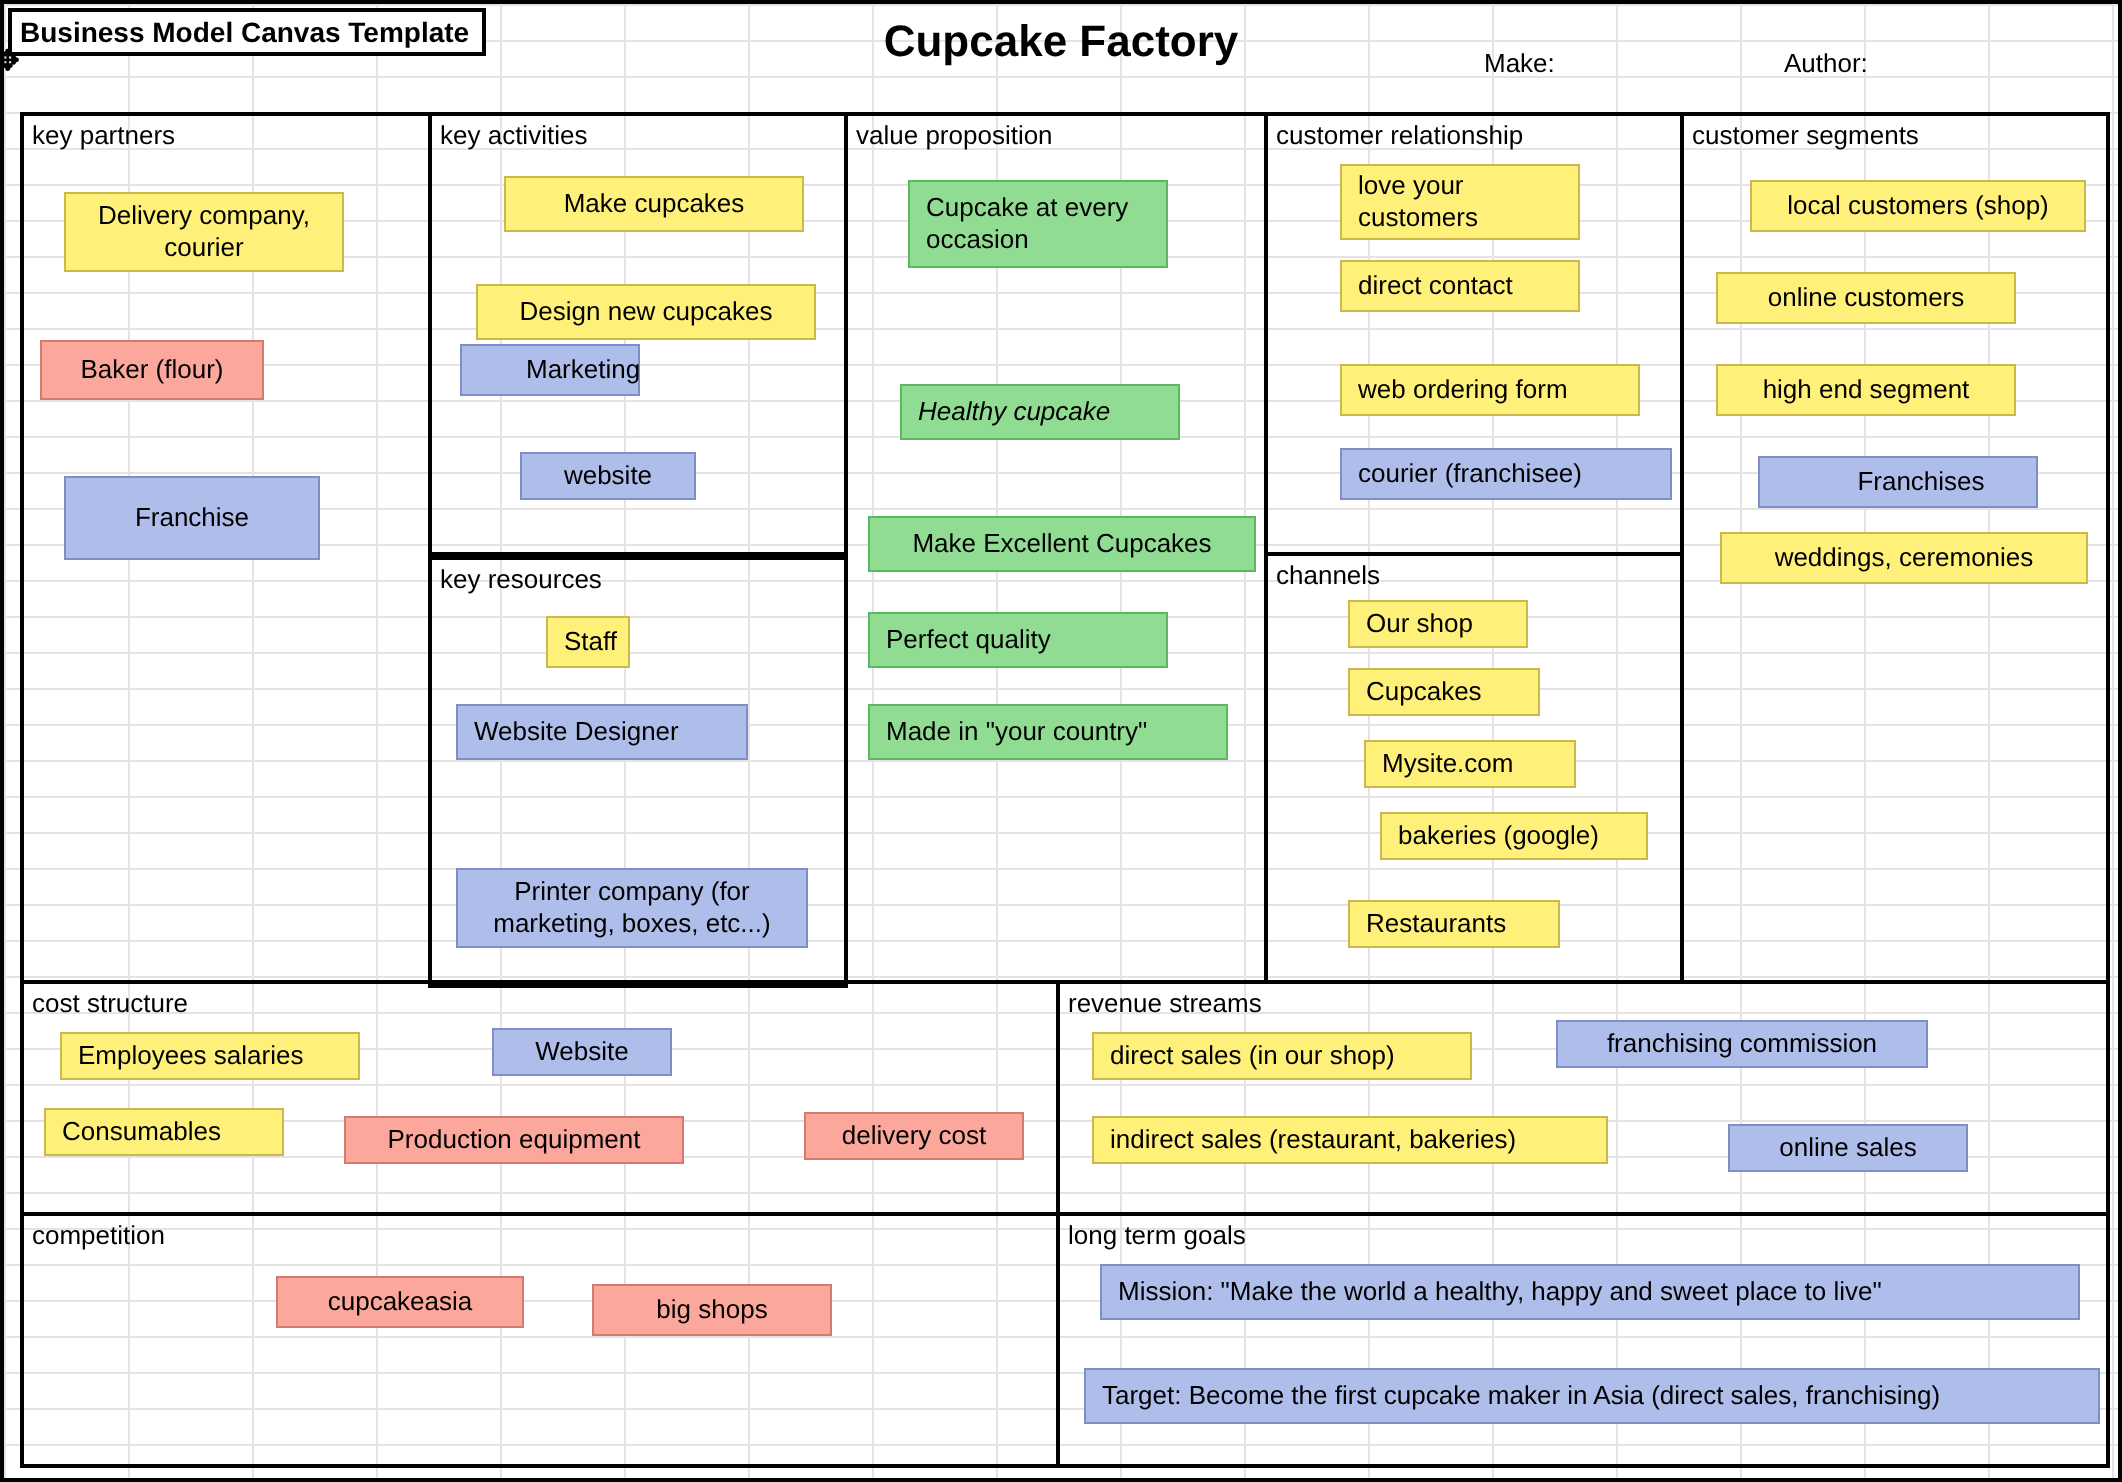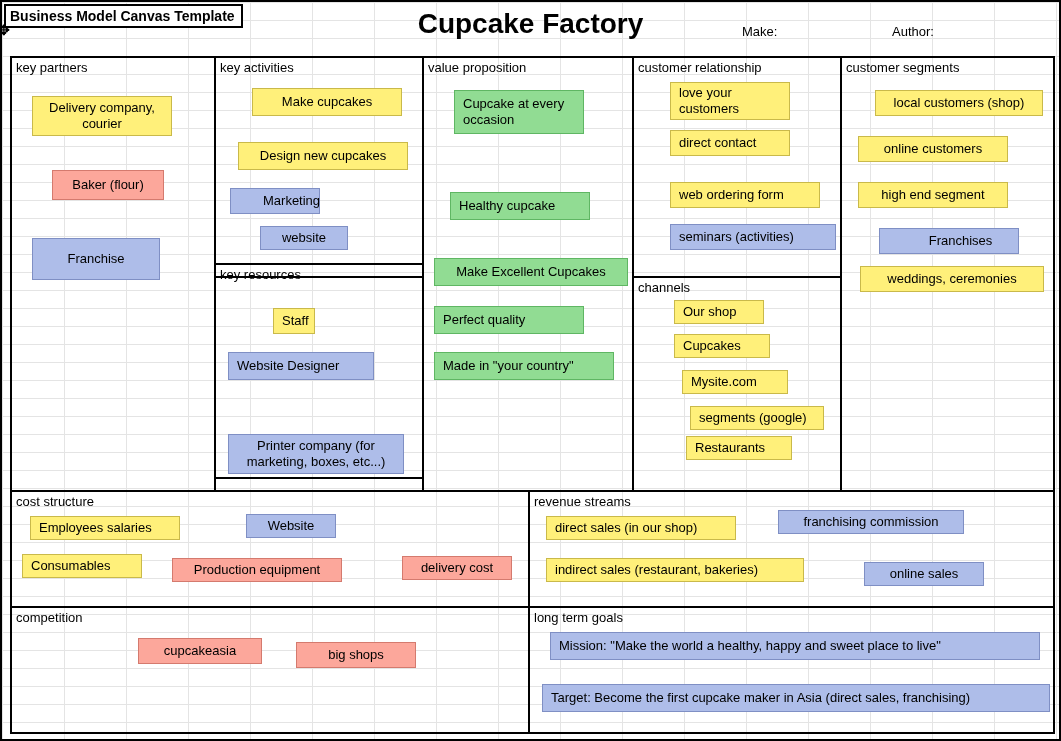--- a/index.html
+++ b/index.html
@@ -31,21 +31,21 @@
   }
   .move-cursor {
     position: absolute;
     left: -4px; top: 20px;
     font-size: 14px; font-weight: bold;
   }
   .title {
     position: absolute;
     left: 0; right: 0; top: 6px;
     text-align: center;
-    font-size: 28px;
+    font-size: 22px;
     font-weight: bold;
   }
   .meta {
     position: absolute;
     top: 22px;
     font-size: 13px;
   }
   .meta.date { left: 740px; }
   .meta.author { left: 890px; }
 
@@ -90,21 +90,21 @@
   <div class="title">Cupcake Factory</div>
   <div class="meta date">Make:</div>
   <div class="meta author">Author:</div>
 
   <div class="section" style="left:8px; top:54px; width:206px; height:436px;">
     <div class="section-title">key partners</div>
   </div>
   <div class="section" style="left:212px; top:54px; width:210px; height:222px;">
     <div class="section-title">key activities</div>
   </div>
-  <div class="section" style="left:212px; top:261px; width:210px; height:216px;">
+  <div class="section" style="left:212px; top:276px; width:210px; height:216px;">
     <div class="section-title">key resources</div>
   </div>
   <div class="section" style="left:420px; top:54px; width:212px; height:436px;">
     <div class="section-title">value proposition</div>
   </div>
   <div class="section" style="left:630px; top:54px; width:210px; height:222px;">
     <div class="section-title">customer relationship</div>
   </div>
   <div class="section" style="left:630px; top:274px; width:210px; height:216px;">
     <div class="section-title">channels</div>
@@ -120,48 +120,48 @@
     <div class="section-title">revenue streams</div>
   </div>
   <div class="section" style="left:8px; top:604px; width:520px; height:128px;">
     <div class="section-title">competition</div>
   </div>
   <div class="section" style="left:526px; top:604px; width:527px; height:128px;">
     <div class="section-title">long term goals</div>
   </div>
 
   <div class="note yellow" style="left:30px; top:94px; width:140px; height:40px;">Delivery company, courier</div>
-  <div class="note red" style="left:18px; top:168px; width:112px; height:30px;margin-left:32px;">Baker (flour)</div>
+  <div class="note red" style="left:18px; top:168px; width:112px; height:30px;">Baker (flour)</div>
   <div class="note blue" style="left:30px; top:236px; width:128px; height:42px;">Franchise</div>
 
   <div class="note yellow" style="left:250px; top:86px; width:150px; height:28px;">Make cupcakes</div>
   <div class="note yellow" style="left:236px; top:140px; width:170px; height:28px;">Design new cupcakes</div>
-  <div class="note blue left" style="left:228px; top:186px; width:90px; height:26px;padding-left:32px;">Marketing</div>
+  <div class="note blue left" style="left:228px; top:170px; width:90px; height:26px;padding-left:32px;">Marketing</div>
   <div class="note blue" style="left:258px; top:224px; width:88px; height:24px;">website</div>
 
   <div class="note yellow left" style="left:242px; top:306px; width:42px; height:26px;margin-left:29px;">Staff</div>
   <div class="note blue left" style="left:226px; top:350px; width:146px; height:28px;">Website Designer</div>
   <div class="note blue" style="left:226px; top:432px; width:176px; height:40px;">Printer company (for marketing, boxes, etc...)</div>
 
   <div class="note green left" style="left:452px; top:88px; width:130px; height:44px;">Cupcake at every occasion</div>
-  <div class="note green left" style="left:448px; top:190px; width:140px; height:28px;">Healthy cupcake</div>
+  <div class="note green left" style="left:448px; top:190px; width:140px; height:28px;font-style:italic;">Healthy cupcake</div>
   <div class="note green" style="left:432px; top:256px; width:194px; height:28px;">Make Excellent Cupcakes</div>
   <div class="note green left" style="left:432px; top:304px; width:150px; height:28px;">Perfect quality</div>
   <div class="note green left" style="left:432px; top:350px; width:180px; height:28px;">Made in "your country"</div>
 
   <div class="note yellow left" style="left:668px; top:80px; width:120px; height:38px;">love your customers</div>
   <div class="note yellow left" style="left:668px; top:128px; width:120px; height:26px;">direct contact</div>
   <div class="note yellow left" style="left:668px; top:180px; width:150px; height:26px;">web ordering form</div>
-  <div class="note blue left" style="left:668px; top:222px; width:166px; height:26px;">seminars (activities)</div>
+  <div class="note blue left" style="left:668px; top:222px; width:166px; height:26px;">courier (franchisee)</div>
 
   <div class="note yellow left" style="left:672px; top:298px; width:90px; height:24px;">Our shop</div>
   <div class="note yellow left" style="left:672px; top:332px; width:96px; height:24px;">Cupcakes</div>
   <div class="note yellow left" style="left:680px; top:368px; width:106px; height:24px;">Mysite.com</div>
-  <div class="note yellow left" style="left:688px; top:404px; width:134px; height:24px;">segments (google)</div>
-  <div class="note yellow left" style="left:672px; top:434px; width:106px; height:24px;margin-left:12px;">Restaurants</div>
+  <div class="note yellow left" style="left:688px; top:404px; width:134px; height:24px;">bakeries (google)</div>
+  <div class="note yellow left" style="left:672px; top:448px; width:106px; height:24px;">Restaurants</div>
 
   <div class="note yellow" style="left:873px; top:88px; width:168px; height:26px;">local customers (shop)</div>
   <div class="note yellow" style="left:856px; top:134px; width:150px; height:26px;">online customers</div>
   <div class="note yellow" style="left:856px; top:180px; width:150px; height:26px;">high end segment</div>
   <div class="note blue" style="left:877px; top:226px; width:140px; height:26px;padding-left:31px;">Franchises</div>
   <div class="note yellow" style="left:858px; top:264px; width:184px; height:26px;">weddings, ceremonies</div>
 
   <div class="note yellow left" style="left:28px; top:514px; width:150px; height:24px;">Employees salaries</div>
   <div class="note yellow left" style="left:20px; top:552px; width:120px; height:24px;">Consumables</div>
   <div class="note red" style="left:170px; top:556px; width:170px; height:24px;">Production equipment</div>

